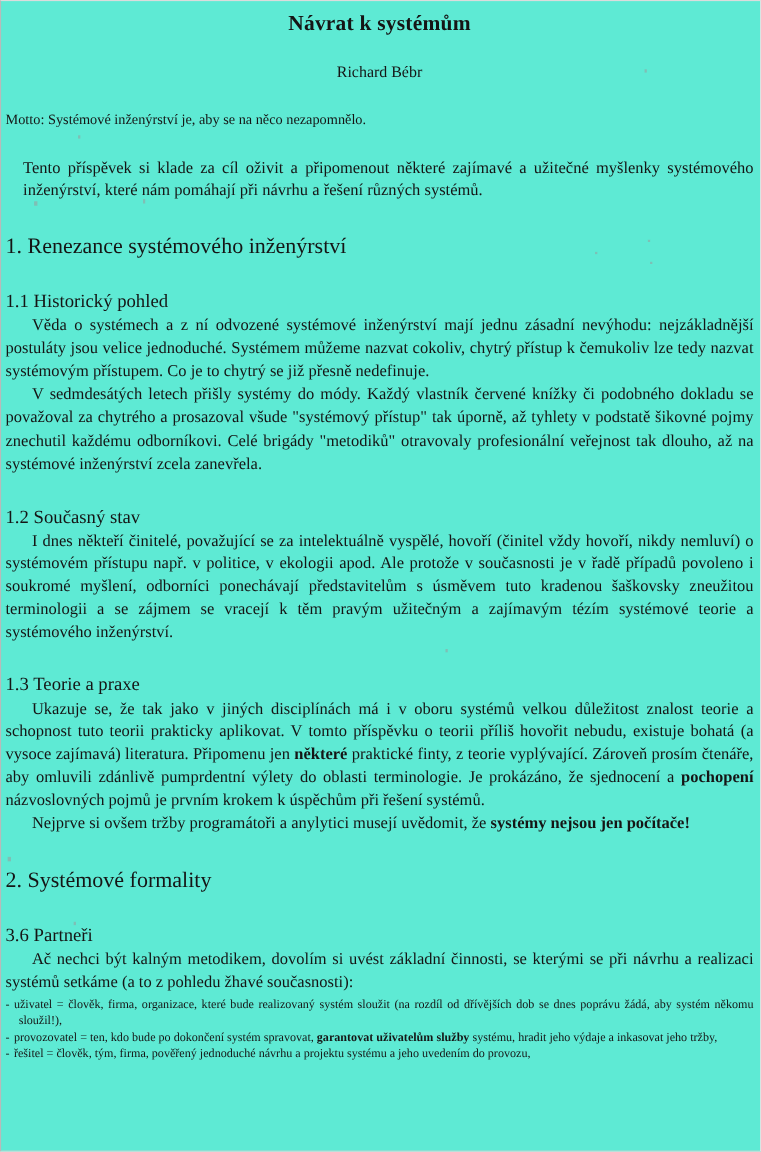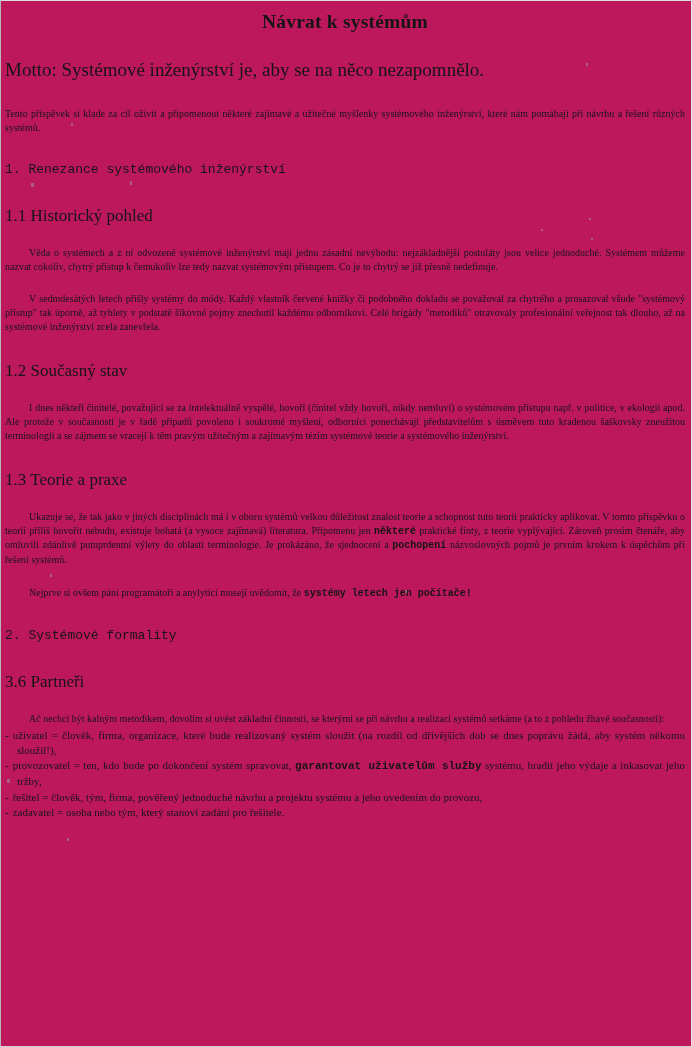--- a/index.html
+++ b/index.html
@@ -10,21 +10,21 @@
   }
   body {
     font-family: "Liberation Serif", "DejaVu Serif", serif;
     color: #151515;
   }
   .page {
     position: relative;
     width: 692px;
     height: 1047px;
     box-sizing: border-box;
-    background: #be185d;
+    background: #5eead4;
     border-left: 1px solid #b9b9b9;
     border-top: 1px solid #dcdcdc;
     border-right: 1px solid #e6e6e6;
     border-bottom: 1px solid #cfcfcf;
     overflow: hidden;
   }
   .content {
     position: absolute;
     left: 4px;
     top: 6px;
@@ -37,44 +37,43 @@
     letter-spacing: 0.2px;
     margin: 4px 0 0 0;
     line-height: 1.1;
   }
   .doc-author {
     text-align: center;
     font-size: 14.5px;
     margin: 26px 0 0 0;
   }
   .motto {
-    font-size: 19px;
+    font-size: 13px;
     margin: 26px 0 0 0;
     line-height: 1.25;
   }
   .abstract {
-    font-size: 10px;
-    margin: 25px 0 0 0;
+    font-size: 15px;
+    margin: 25px 0 0 16px;
     line-height: 1.38;
     text-align: justify;
   }
   .sec-h1 {
-    font-size: 13px;
+    font-size: 20px;
     margin: 27px 0 0 0;
     line-height: 1.3;
-    font-family: Liberation Mono, monospace;
   }
   .sec-h2 {
     font-size: 17px;
     margin: 26px 0 0 0;
     line-height: 1.3;
   }
   p.body-par {
-    font-size: 10px;
-    margin: 19px 0 0 0;
+    font-size: 15px;
+    margin: 1px 0 0 0;
     line-height: 1.385;
     text-align: justify;
     text-indent: 24px;
   }
   ul.partner-list {
     list-style: none;
     margin: 2px 0 0 0;
     padding: 0;
   }
   ul.partner-list li {
@@ -83,65 +82,64 @@
     text-align: justify;
     padding-left: 12px;
     text-indent: -12px;
     margin: 0;
   }
   ul.partner-list li .dash {
     padding-right: 4px;
   }
   b, .b {
     font-weight: bold;
-    font-family: Liberation Mono, monospace;
   }
   .scan-noise {
     position: absolute;
     background: #9a9a9a;
     opacity: 0.55;
     pointer-events: none;
   }
 </style>
 </head>
 <body>
 
 <div class="page">
   <div class="content">
 
     <h1 class="doc-title">Návrat k systémům</h1>
 
+    <div class="doc-author">Richard Bébr</div>
 
     <div class="motto">Motto: Systémové inženýrství je, aby se na něco nezapomnělo.</div>
 
     <div class="abstract">Tento příspěvek si klade za cíl oživit a připomenout některé zajímavé a užitečné myšlenky systémového inženýrství, které nám pomáhají při návrhu a řešení různých systémů.</div>
 
     <div class="sec-h1">1. Renezance systémového inženýrství</div>
 
     <div class="sec-h2">1.1 Historický pohled</div>
     <p class="body-par">Věda o systémech a z ní odvozené systémové inženýrství mají jednu zásadní nevýhodu: nejzákladnější postuláty jsou velice jednoduché. Systémem můžeme nazvat cokoliv, chytrý přístup k čemukoliv lze tedy nazvat systémovým přístupem. Co je to chytrý se již přesně nedefinuje.</p>
     <p class="body-par">V sedmdesátých letech přišly systémy do módy. Každý vlastník červené knížky či podobného dokladu se považoval za chytrého a prosazoval všude "systémový přístup" tak úporně, až tyhlety v podstatě šikovné pojmy znechutil každému odborníkovi. Celé brigády "metodiků" otravovaly profesionální veřejnost tak dlouho, až na systémové inženýrství zcela zanevřela.</p>
 
     <div class="sec-h2">1.2 Současný stav</div>
     <p class="body-par">I dnes někteří činitelé, považující se za intelektuálně vyspělé, hovoří (činitel vždy hovoří, nikdy nemluví) o systémovém přístupu např. v politice, v ekologii apod. Ale protože v současnosti je v řadě případů povoleno i soukromé myšlení, odborníci ponechávají představitelům s úsměvem tuto kradenou šaškovsky zneužitou terminologii a se zájmem se vracejí k těm pravým užitečným a zajímavým tézím systémové teorie a systémového inženýrství.</p>
 
     <div class="sec-h2">1.3 Teorie a praxe</div>
     <p class="body-par"><span>Ukazuje se, že tak jako v jiných disciplínách má i v oboru systémů velkou důležitost znalost teorie a schopnost tuto teorii prakticky aplikovat. V tomto příspěvku o teorii příliš hovořit nebudu, existuje bohatá (a vysoce zajímavá) literatura. Připomenu jen </span><b>některé</b><span> praktické finty, z teorie vyplývající. Zároveň prosím čtenáře, aby omluvili zdánlivě pumprdentní výlety do oblasti terminologie. Je prokázáno, že sjednocení a </span><b>pochopení</b><span> názvoslovných pojmů je prvním krokem k úspěchům při řešení systémů.</span></p>
-    <p class="body-par"><span>Nejprve si ovšem páni programátoři a anylytici musejí uvědomit, že </span><b>systémy letech jen počítače!</b></p>
+    <p class="body-par"><span>Nejprve si ovšem tržby programátoři a anylytici musejí uvědomit, že </span><b>systémy nejsou jen počítače!</b></p>
 
     <div class="sec-h1">2. Systémové formality</div>
 
     <div class="sec-h2">3.6 Partneři</div>
     <p class="body-par">Ač nechci být kalným metodikem, dovolím si uvést základní činnosti, se kterými se při návrhu a realizaci systémů setkáme (a to z pohledu žhavé současnosti):</p>
 
     <ul class="partner-list">
         <li><span class="dash">-</span><span><span>uživatel = člověk, firma, organizace, které bude realizovaný systém sloužit (na rozdíl od dřívějších dob se dnes poprávu žádá, aby systém někomu sloužil!),</span></span></li>
         <li><span class="dash">-</span><span><span>provozovatel = ten, kdo bude po dokončení systém spravovat, </span><b>garantovat uživatelům služby</b><span> systému, hradit    jeho výdaje a inkasovat jeho tržby,</span></span></li>
         <li><span class="dash">-</span><span><span>řešitel = člověk, tým, firma, pověřený jednoduché návrhu a projektu systému a jeho uvedením do provozu,</span></span></li>
-        <li><span class="dash">-</span><span><span>zadavatel = osoba nebo tým, který stanoví zadání pro řešitele.</span></span></li>
       </ul>
 
   </div>
 
   <span class="scan-noise" style="left:70px;top:122px;width:2px;height:3px;"></span>
   <span class="scan-noise" style="left:30px;top:182px;width:3px;height:4px;"></span>
   <span class="scan-noise" style="left:129px;top:180px;width:2px;height:4px;"></span>
   <span class="scan-noise" style="left:585px;top:62px;width:2px;height:3px;"></span>
   <span class="scan-noise" style="left:540px;top:228px;width:2px;height:2px;"></span>
   <span class="scan-noise" style="left:590px;top:237px;width:2px;height:2px;"></span>

